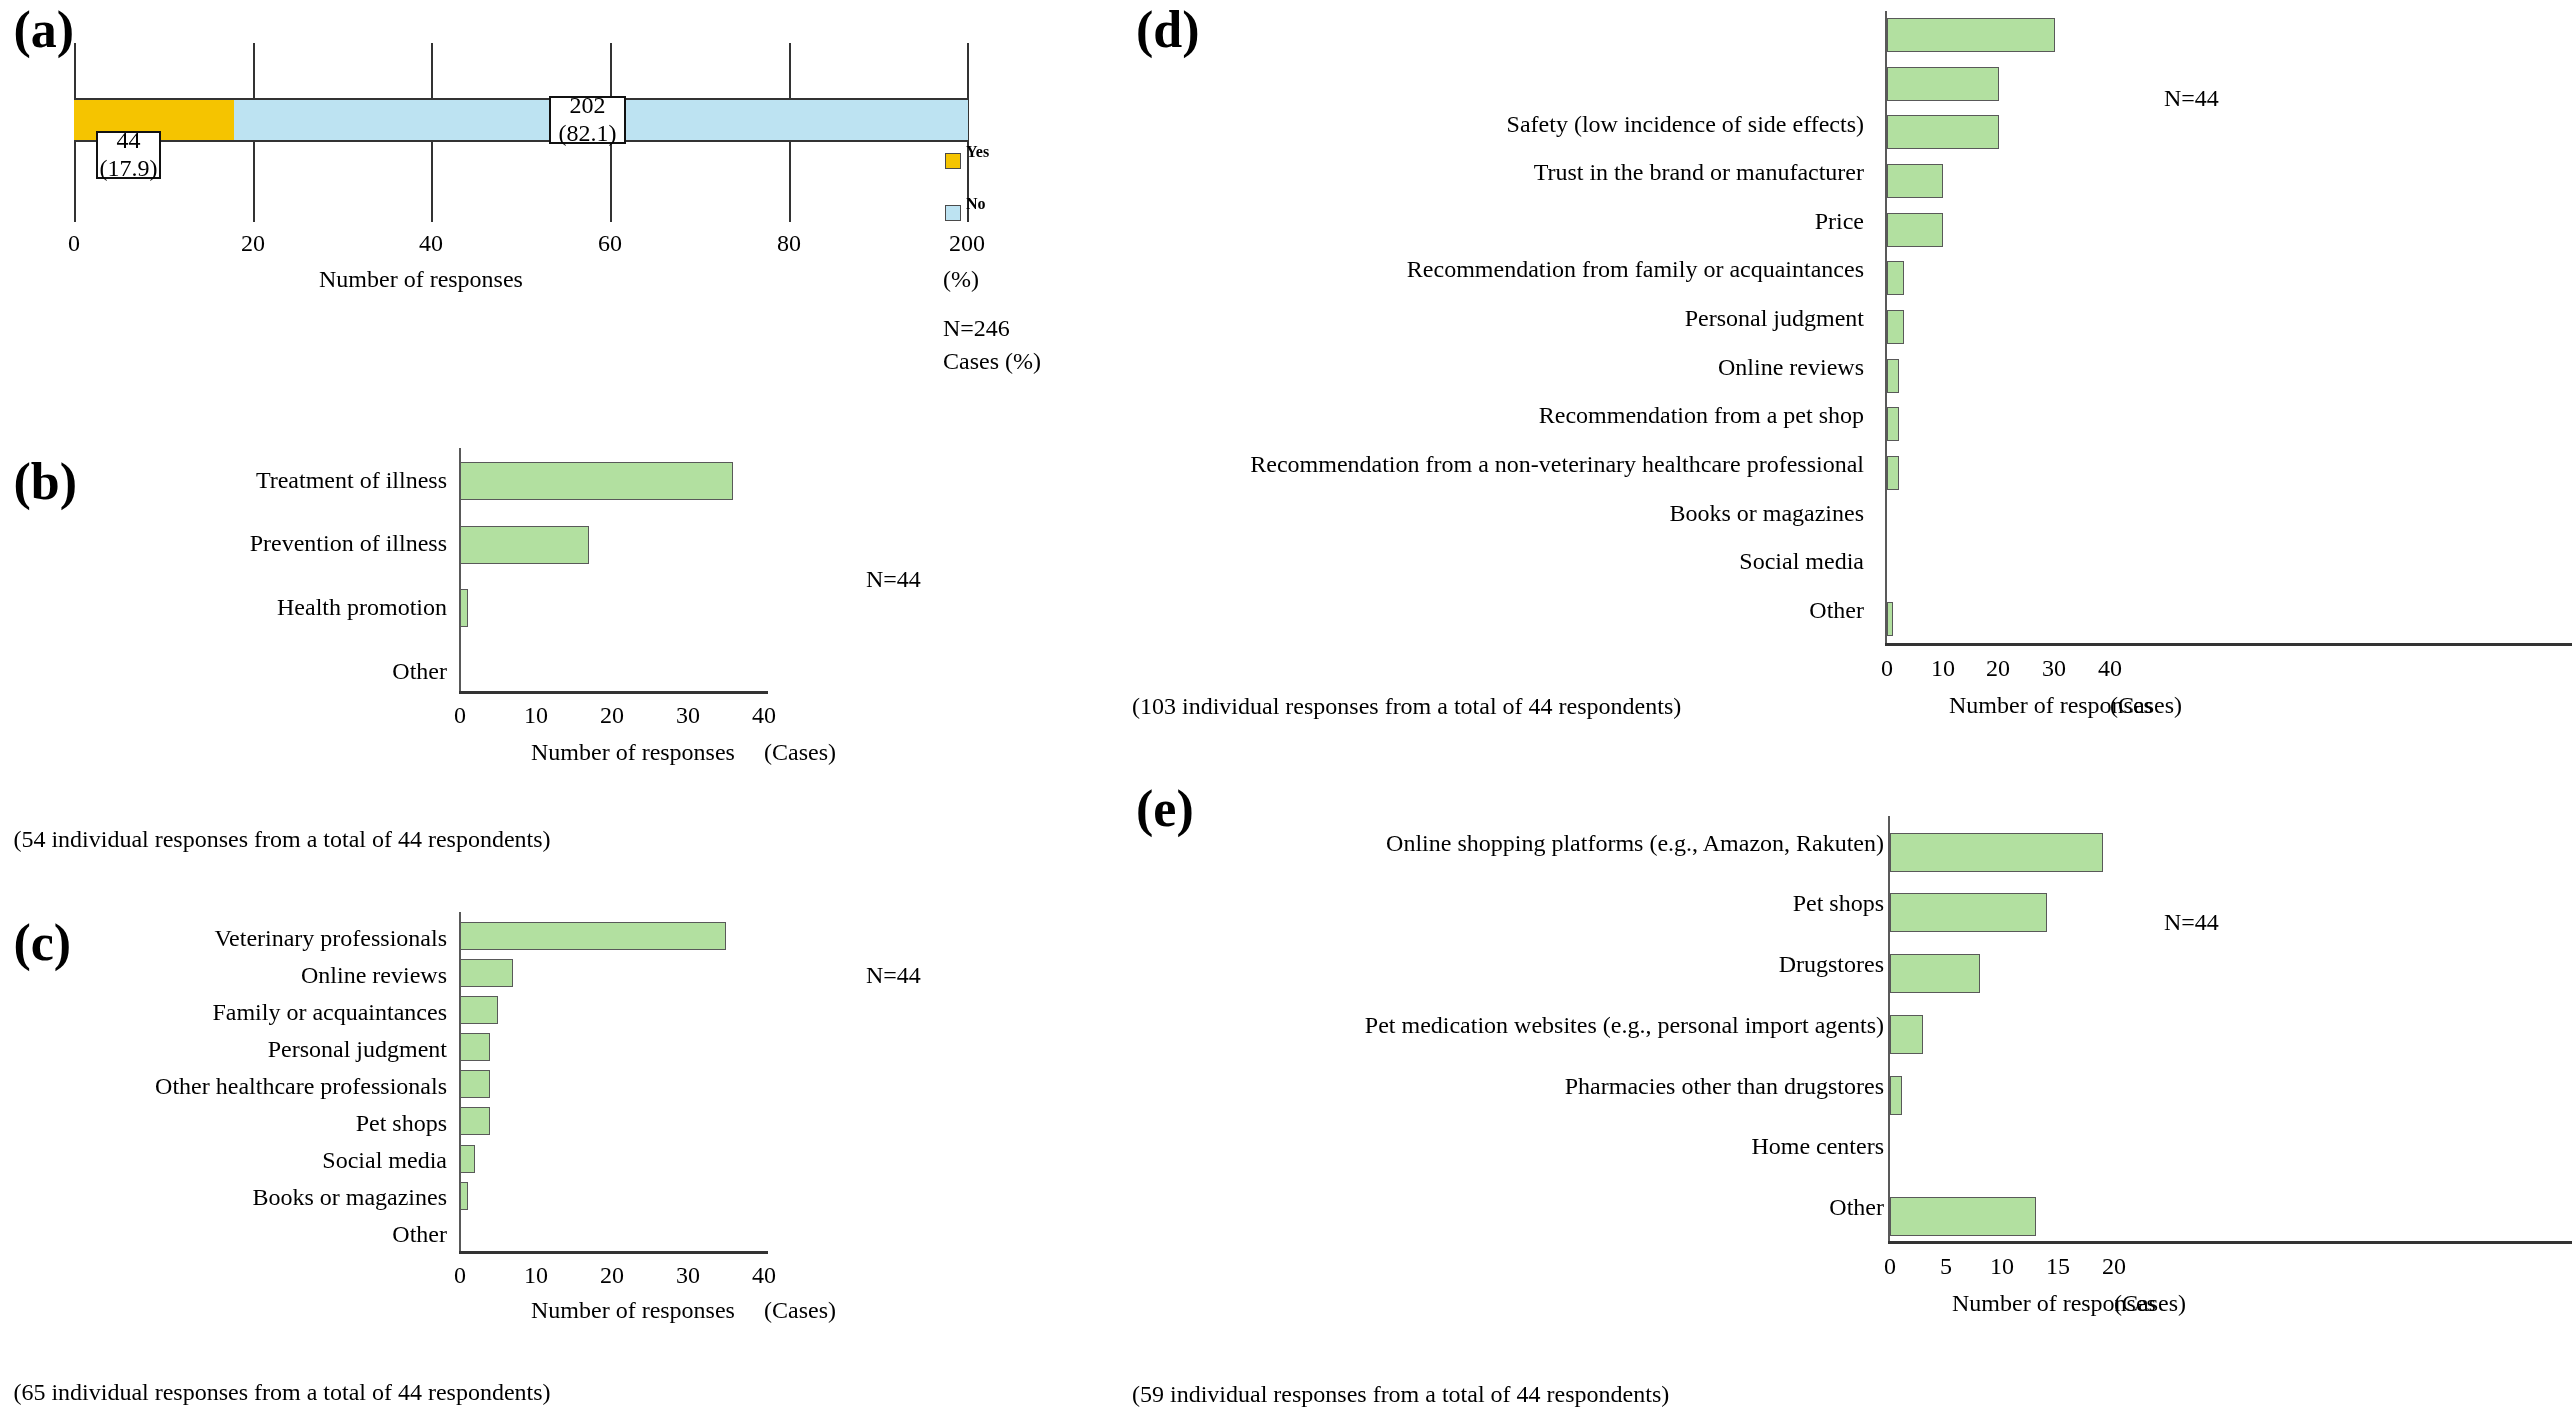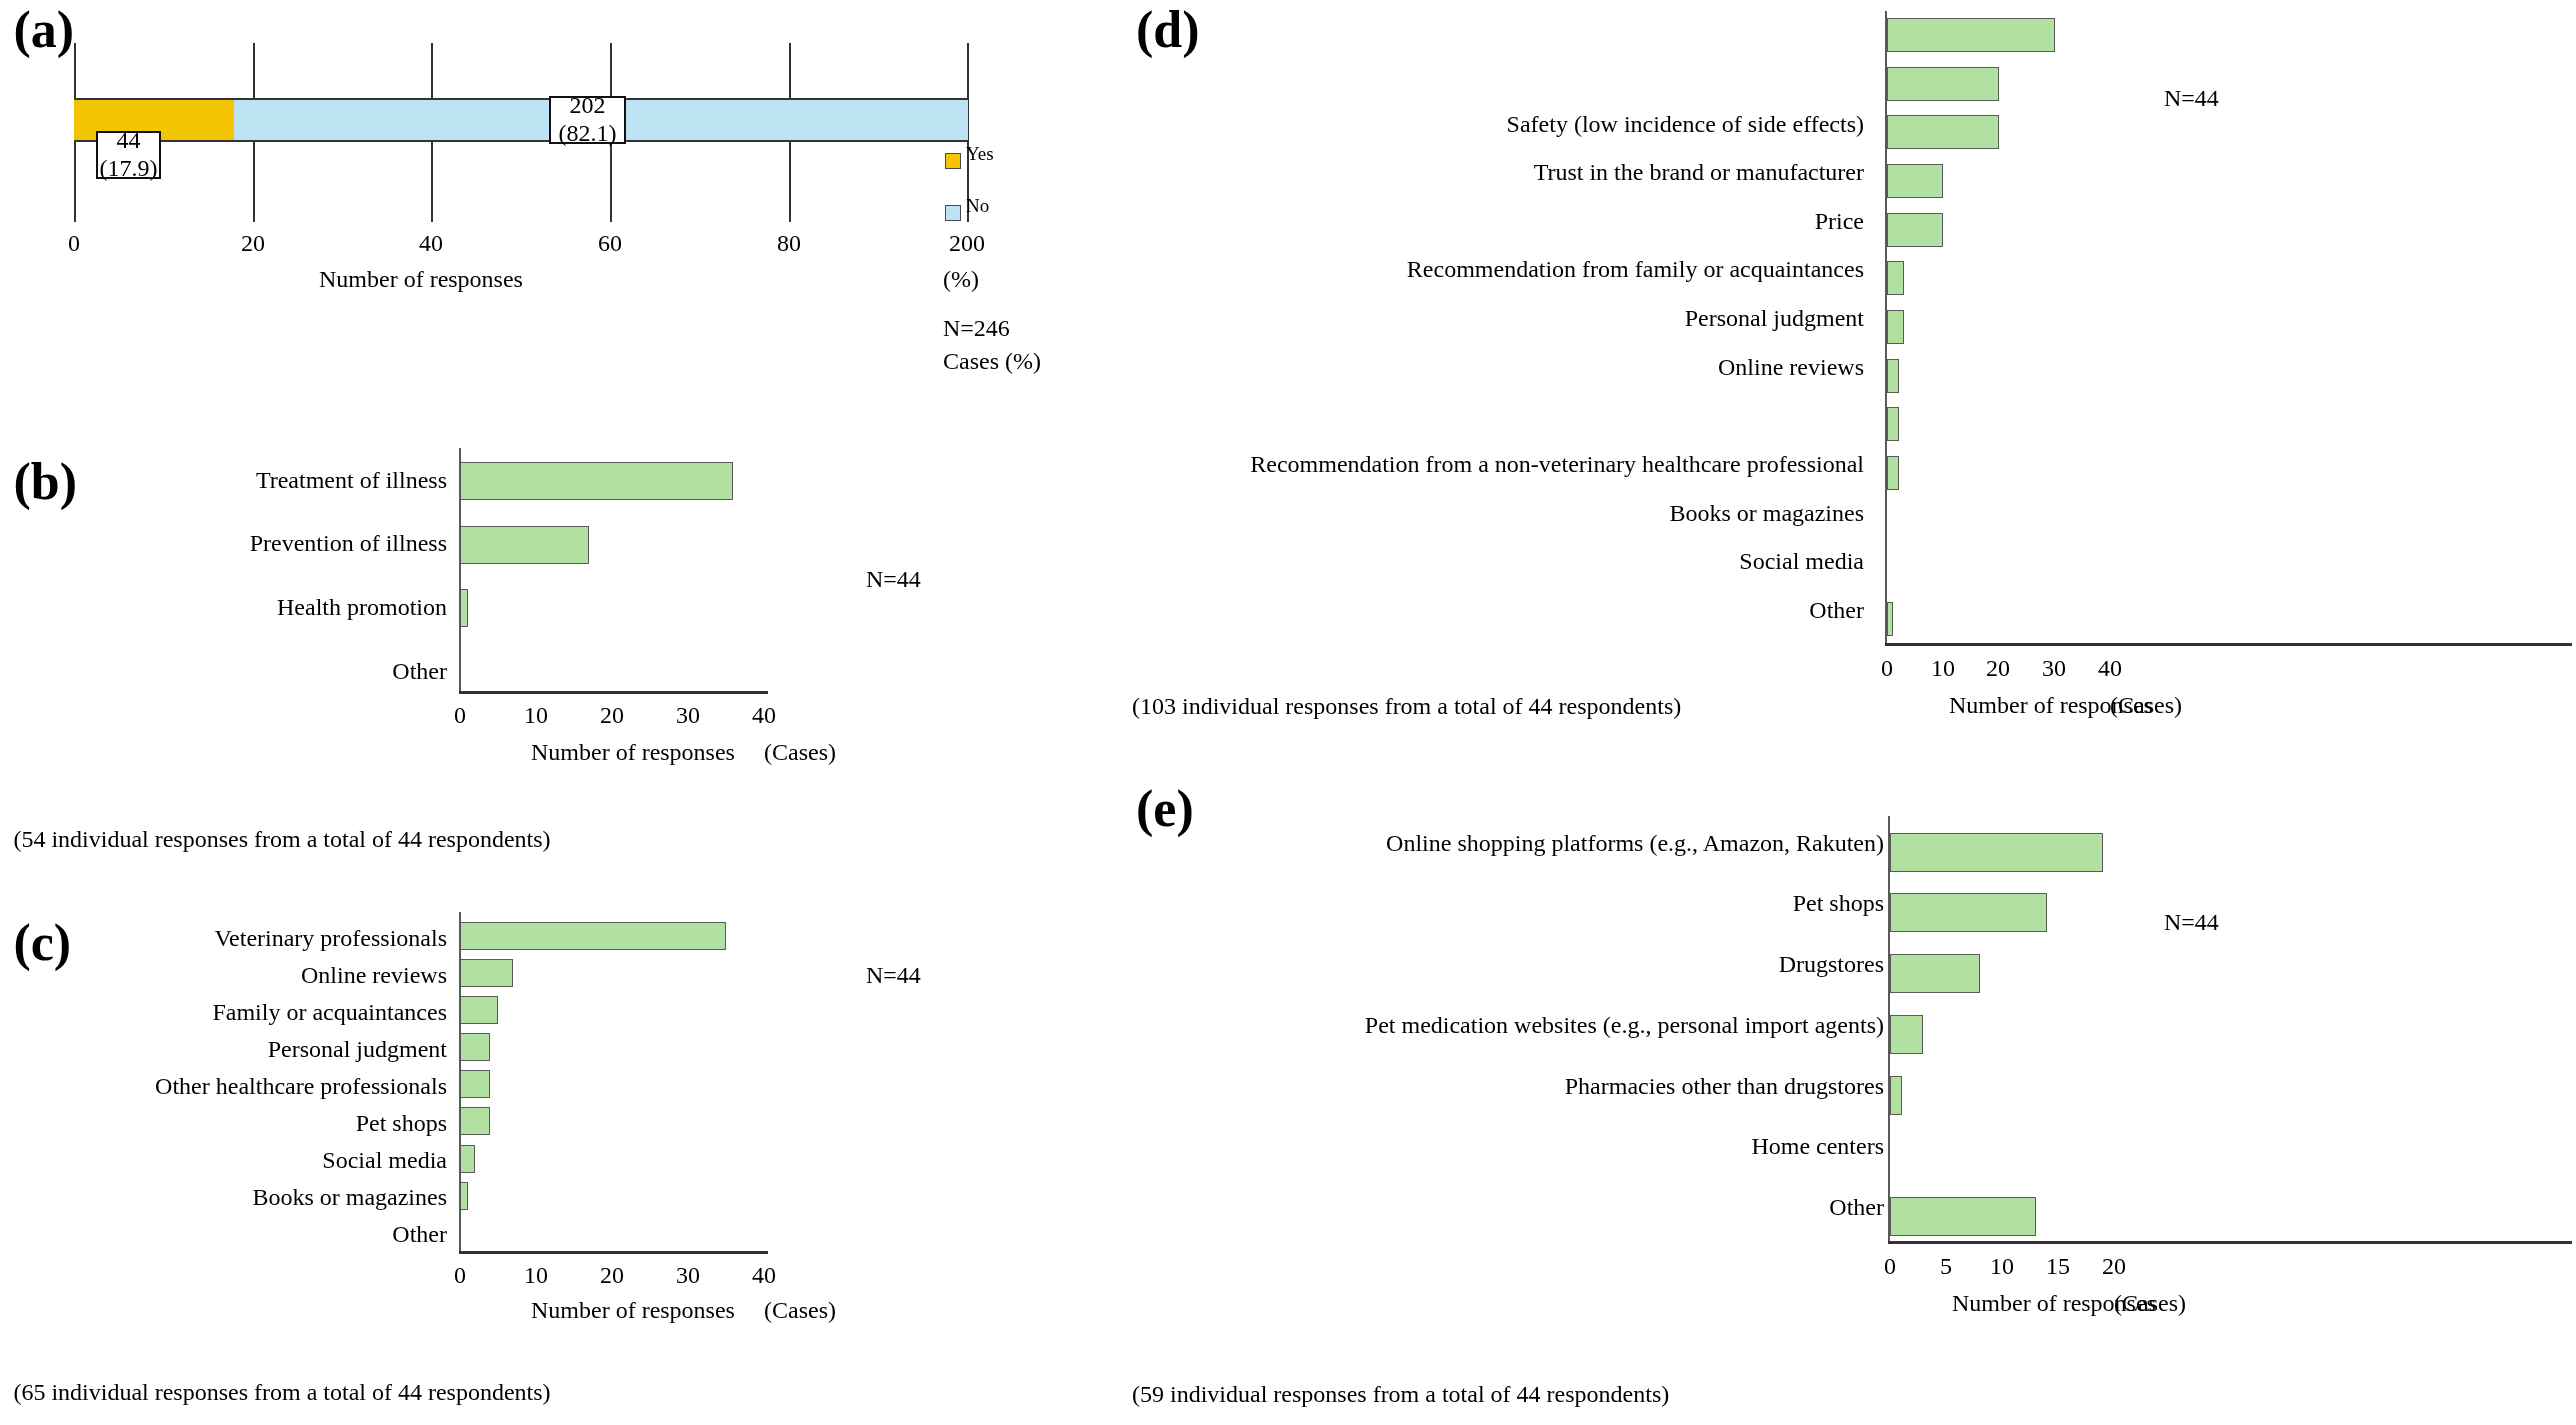--- a/index.html
+++ b/index.html
@@ -13,21 +13,21 @@
   .nbox{font-size:24px;white-space:nowrap;}
   .bar{position:absolute;background:#b2e0a0;border:1.8px solid #595959;box-sizing:border-box;}
   .vaxis{position:absolute;background:#595959;width:2.4px;}
   .haxis{position:absolute;background:#333;height:3px;}
   .gline{position:absolute;background:#333;width:1.8px;}
   .seg{position:absolute;box-sizing:border-box;}
   .valbox{position:absolute;background:#fff;border:2.4px solid #111;box-sizing:border-box;
           display:flex;flex-direction:column;align-items:center;justify-content:center;
           font-size:24px;line-height:1.15;}
   .legkey{position:absolute;width:16px;height:16px;border:1.8px solid #4a4a4a;box-sizing:border-box;}
-  .legtxt{position:absolute;font-size:19px;}
+  .legtxt{position:absolute;font-size:16px;font-weight:bold;}
   .tickwrap{position:absolute;text-align:center;transform:translateX(-50%);}
   .r{text-align:right;}
 </style>
 </head>
 <body>
 
 <div class="panel" style="left:0;top:0;width:1203px;height:401px;">
 
   <div class="plabel" style="position:absolute;left:13.4px;top:3.6px;">(a)</div>
 
@@ -142,20 +142,21 @@
 <div class="panel" style="left:1124px;top:0;width:1452px;height:735px;">
 
   <div class="plabel" style="position:absolute;left:12px;top:3.6px;">(d)</div>
 
   <div class="catlabel r" style="position:absolute;left:0px;top:111px;width:740px;">Safety (low incidence of side effects)</div>
   <div class="catlabel r" style="position:absolute;left:0px;top:159px;width:740px;">Trust in the brand or manufacturer</div>
   <div class="catlabel r" style="position:absolute;left:0px;top:208px;width:740px;">Price</div>
   <div class="catlabel r" style="position:absolute;left:0px;top:256px;width:740px;">Recommendation from family or acquaintances</div>
   <div class="catlabel r" style="position:absolute;left:0px;top:305px;width:740px;">Personal judgment</div>
   <div class="catlabel r" style="position:absolute;left:0px;top:354px;width:740px;">Online reviews</div>
+  <div class="catlabel r" style="position:absolute;left:0px;top:402px;width:740px;">Recommendation from a pet shop</div>
   <div class="catlabel r" style="position:absolute;left:0px;top:451px;width:740px;">Recommendation from a non-veterinary healthcare professional</div>
   <div class="catlabel r" style="position:absolute;left:0px;top:500px;width:740px;">Books or magazines</div>
   <div class="catlabel r" style="position:absolute;left:0px;top:548px;width:740px;">Social media</div>
   <div class="catlabel r" style="position:absolute;left:0px;top:597px;width:740px;">Other</div>
 
   <div class="vaxis" style="left:761px;top:11px;height:632px;"></div>
   <div class="haxis" style="left:761px;top:643px;width:687px;"></div>
 
   <div class="bar" style="left:763px;top:18px;width:168px;height:34px;"></div>
   <div class="bar" style="left:763px;top:67px;width:112px;height:34px;"></div>

